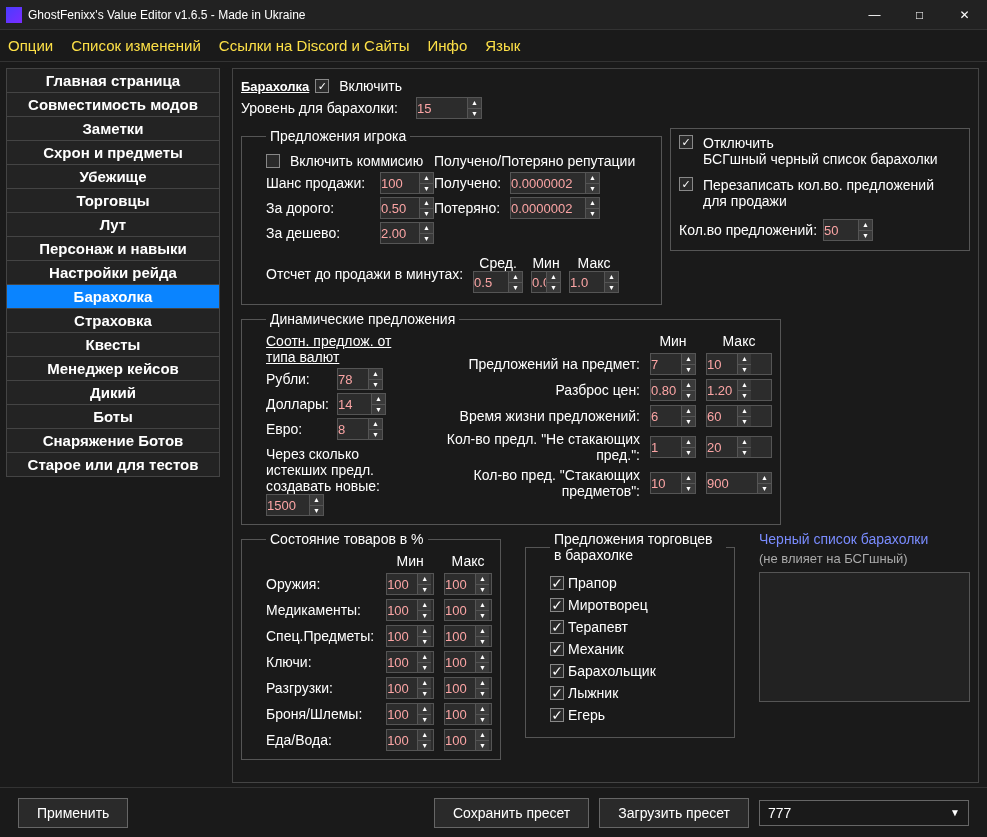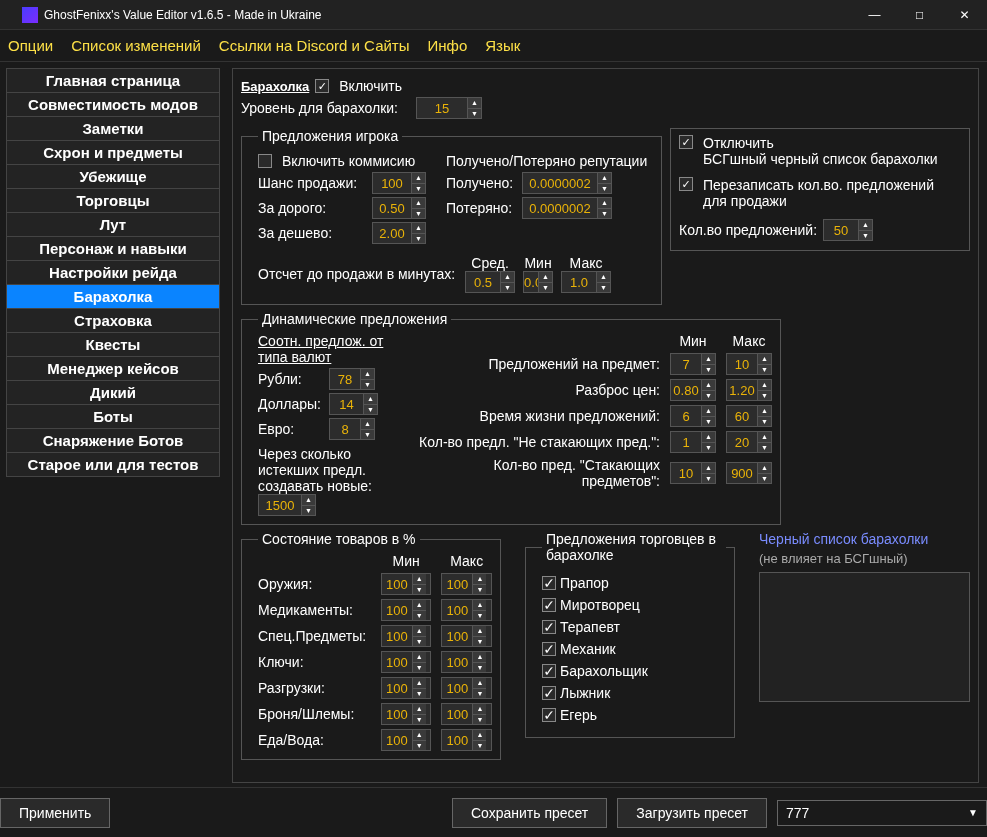--- a/index.html
+++ b/index.html
@@ -1,43 +1,43 @@
 <!DOCTYPE html>
 <html><head>
 <meta charset="utf-8">
 <style>
 * { box-sizing: border-box; margin: 0; padding: 0; font-family: "Segoe UI", Tahoma, sans-serif; }
 body { background: #1a1a1a; color: #fff; width: 987px; height: 837px; overflow: hidden; font-size: 13px; }
-.titlebar { height: 30px; background: #222; display: flex; align-items: center; padding-left: 22px; border-bottom: 1px solid #333; }
+.titlebar { height: 30px; background: #222; display: flex; align-items: center; padding-left: 6px; border-bottom: 1px solid #333; }
 .titlebar-icon { width: 16px; height: 16px; background: linear-gradient(135deg,#4a3cff,#7b2cff); margin-right: 6px; }
 .titlebar-text { flex: 1; font-size: 12px; color: #fff; }
 .titlebar-btns { display: flex; }
 .tbtn { width: 45px; height: 30px; display: flex; align-items: center; justify-content: center; color: #fff; font-size: 12px; }
 .menubar { height: 32px; display: flex; align-items: center; padding: 0 8px; gap: 18px; border-bottom: 1px solid #333;}
 .menubar span { font-size: 15px; color: #fde047; }
 .mainrow { display: flex; height: calc(100% - 30px - 32px - 50px); }
 .sidebar { width: 226px; padding: 6px 6px 0 6px; display: flex; flex-direction: column; gap: 0; }
 .navitem { border: 1px solid #444; border-bottom: none; background: #232323; text-align: center; padding: 3px 0; font-size: 15px; font-weight: bold; }
 .navitem:last-child { border-bottom: 1px solid #444; }
 .navitem.active { background: #0a84ff; color: #fff; }
 .content { flex: 1; padding: 6px 8px 4px 6px; overflow: hidden; }
 .content-inner { border: 1px solid #444; padding: 6px 8px 6px 8px; height: 100%; overflow: hidden; }
-fieldset { border: 1px solid #555; padding: 6px 8px 8px 16px; margin-top: 6px; }
+fieldset { border: 1px solid #555; padding: 6px 8px 8px 24px; margin-top: 6px; }
 legend { font-size: 14px; padding: 0 4px; color: #fff; }
 .row { display: flex; align-items: center; gap: 6px; margin: 3px 0; }
 .lbl { font-size: 14px; }
 .spin { display: inline-flex; align-items: stretch; border: 1px solid #555; background: #2c2c2c; height: 22px; }
-.spin input { width: 50px; background: #2c2c2c; border: none; color: #eab308; text-align: center; font-size: 13px; }
+.spin input { width: 50px; background: #2c2c2c; border: none; color: #fca5a5; font-size: 13px; }
 .spin .arrows { width: 14px; display: flex; flex-direction: column; border-left: 1px solid #555; }
 .spin .arrows div { flex: 1; display: flex; align-items: center; justify-content: center; font-size: 7px; line-height: 1; background: #3a3a3a; }
 .spin .arrows div:first-child { border-bottom: 1px solid #555; }
 .cb { width: 14px; height: 14px; border: 1px solid #888; background: #2a2a2a; display: inline-flex; align-items: center; justify-content: center; font-size: 11px; margin-right: 4px; flex-shrink:0;}
 .cb.checked::after { content: "✓"; color: #fff; }
 .heading { text-decoration: underline; font-weight: bold; }
-.footer { height: 50px; display: flex; align-items: center; padding: 0 0; gap: 10px; border-top: 1px solid #333;}
+.footer { height: 50px; display: flex; align-items: center; padding: 0 18px; gap: 10px; border-top: 1px solid #333;}
 .btn { border: 1px solid #666; background: #2a2a2a; color: #fff; padding: 6px 18px; font-size: 14px; }
 .selectbox { border: 1px solid #666; background: #1a1a1a; color: #fff; padding: 4px 8px; display:flex; align-items:center; justify-content:space-between; width: 210px; font-size:14px;}
 .selectbox .chev { font-size:10px; }
 .rightbox { border:1px solid #555; padding:6px 8px; font-size:14px; }
 .blacklist-title { color:#7a8cff; font-size:14px; margin-bottom:4px; }
 .blacklist-sub { color:#aaa; font-size:13px; }
 .blacklist-area { border:1px solid #555; height:130px; margin-top:6px; background:#222; }
 .grid-cols { display:grid; grid-template-columns:auto auto auto; gap:4px 10px; align-items:center; }
 .grid-cols .hd { font-size:14px; text-align:center; }
 .tcb { display:flex; align-items:center; margin:6px 0; }
@@ -102,21 +102,21 @@
             <span class="arrows">
               <div>▲</div>
               <div>▼</div>
             </span>
           </span>
     </div>
 
     <div style="display:flex; gap:8px; align-items:flex-start;">
       <fieldset style="flex:1;">
         <legend>Предложения игрока</legend>
-        <div style="display:flex; gap:20px;">
+        <div style="display:flex; ">
           <div>
             <div class="row">
                   <span class="cb"></span>
                   <span class="lbl">Включить коммисию</span>
                 </div>
             <div class="row">
                   <span class="lbl" style="width:108px">Шанс продажи:</span>
                   <span class="spin">
                     <input style="width: 38px;" value="100">
                     <span class="arrows">
@@ -338,21 +338,21 @@
                 </span>
             <span class="lbl" style="text-align:right">Кол-во пред. "Стакающих предметов":</span>
             <span class="spin">
                   <input style="width: 30px;" value="10">
                   <span class="arrows">
                     <div>▲</div>
                     <div>▼</div>
                   </span>
                 </span>
             <span class="spin">
-                  <input style="width: 30px;" value="900">
+                  <input style="width: 50px;" value="900">
                   <span class="arrows">
                     <div>▲</div>
                     <div>▼</div>
                   </span>
                 </span>
           </div>
         </div>
       </div>
     </fieldset>
 

